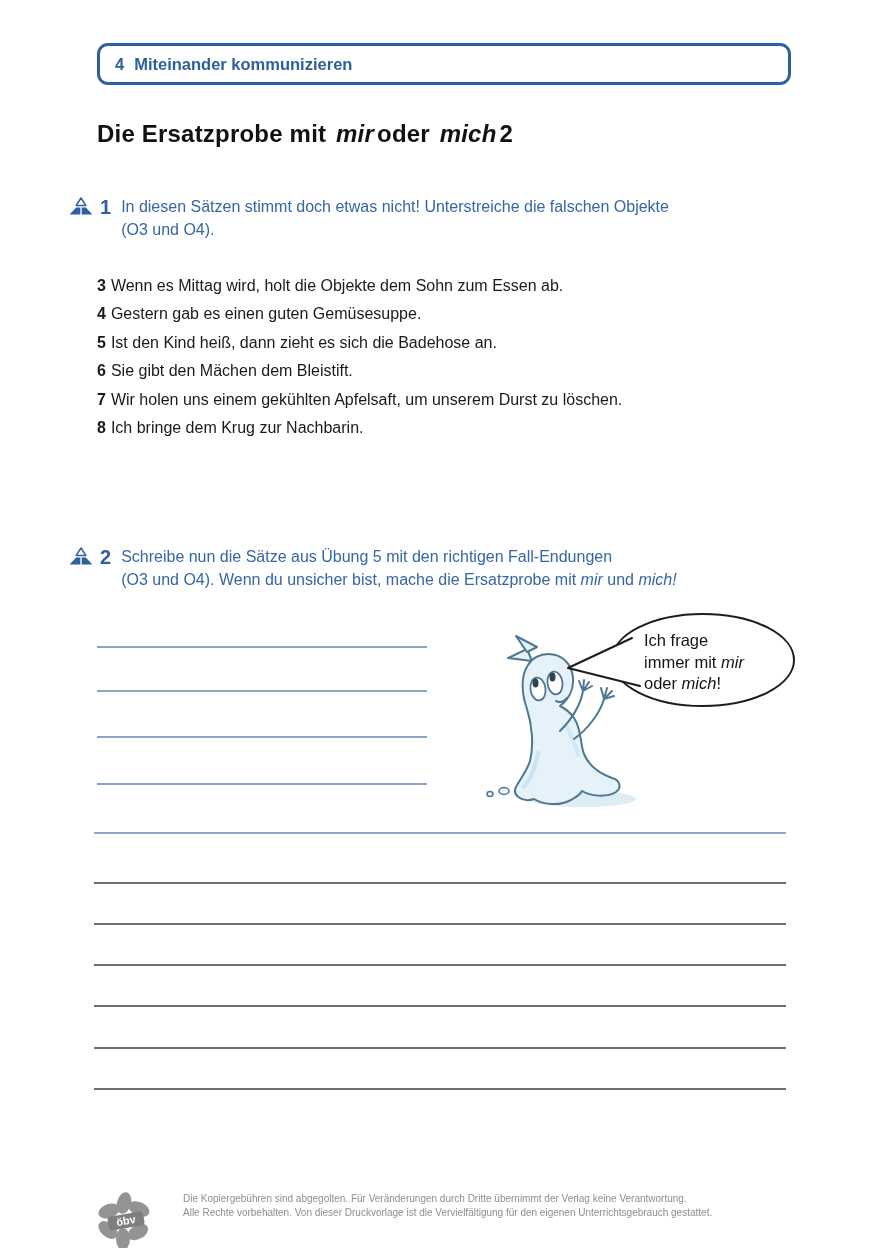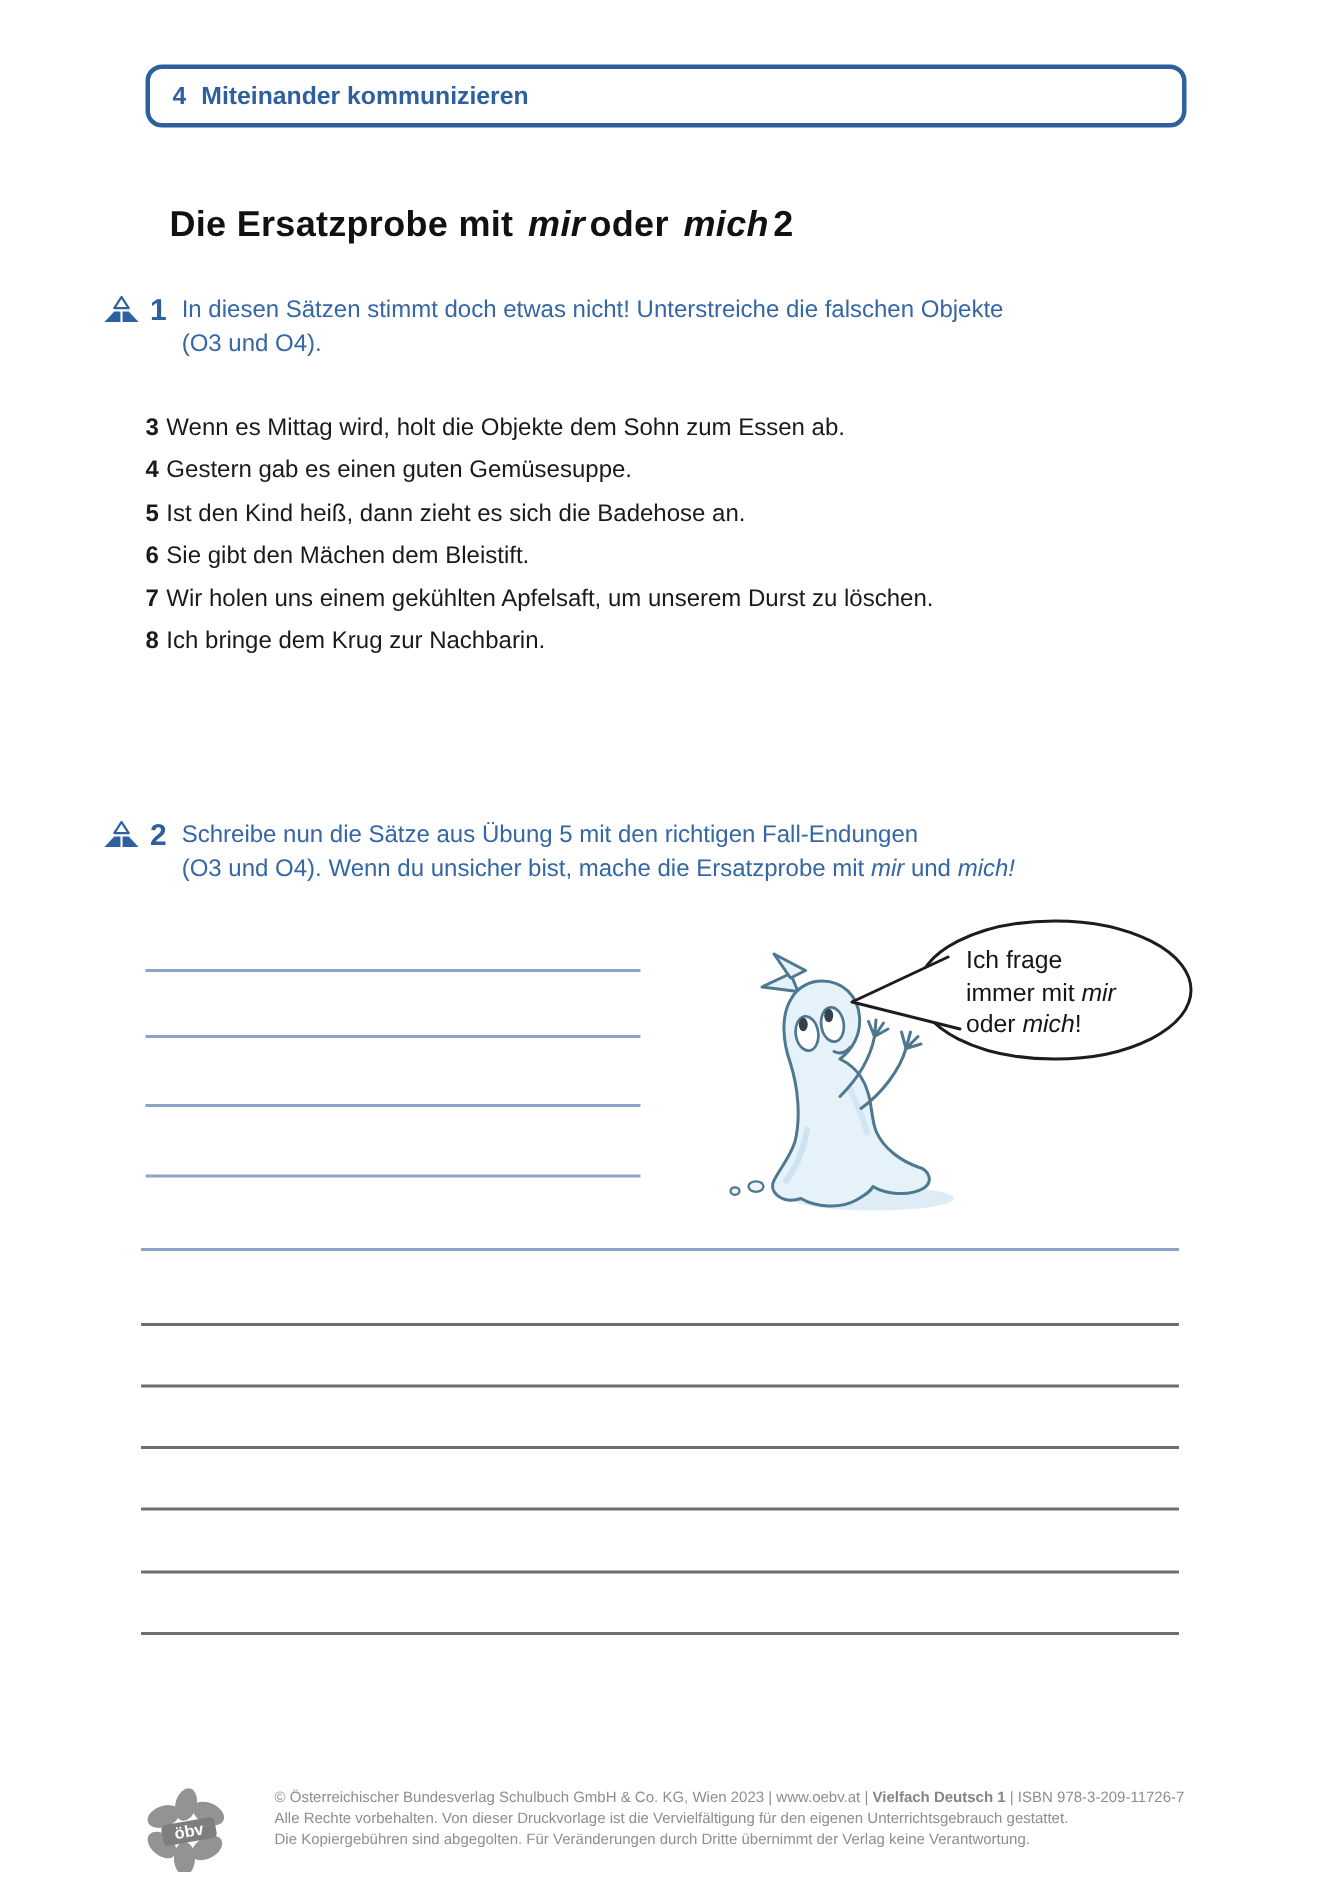--- a/index.html
+++ b/index.html
@@ -13,21 +13,21 @@
   .header-box {
     left:97px; top:43px; width:694px; height:42px; box-sizing:border-box;
     border:3px solid #2e5f9e; border-radius:11px;
     display:flex; align-items:center; padding-left:15px;
     color:#2e5f9e; font-weight:bold; font-size:16.5px;
   }
   .header-box .hnum { margin-right:10px; }
 
   
   .page-title {
-    left:97px; top:120px; margin:16px; font-size:24px; font-weight:bold; color:#111;
+    left:97px; top:120px; margin:0; font-size:24px; font-weight:bold; color:#111;
     letter-spacing:0.2px; white-space:nowrap;
   }
   .page-title i { margin:0 3px; }
 
   
   .exercise { display:flex; align-items:flex-start; }
   .ex-icon { width:26px; flex:0 0 26px; margin-top:1px; }
   .ex-num {
     color:#2e5f9e; font-weight:bold; font-size:20px; line-height:22px;
     margin:0 10px 0 6px;
@@ -191,16 +191,15 @@
       <ellipse cx="42" cy="42" rx="7" ry="11" transform="rotate(60 42 42)"></ellipse>
       <ellipse cx="43" cy="19" rx="7" ry="11" transform="rotate(115 43 19)"></ellipse>
     </g>
     <g transform="rotate(-10 30 31)">
       <rect x="12" y="24" width="36" height="14" rx="3" fill="#7e7e7e"></rect>
       <text x="30" y="34.5" font-size="11" font-weight="bold" fill="#ffffff" text-anchor="middle" font-family="Liberation Sans, sans-serif">öbv</text>
     </g>
   </svg>
 </div>
 <div class="abs footer-text">
-  <div><span>© Österreichischer Bundesverlag Schulbuch GmbH &amp; Co. KG, Wien 2023 | www.oebv.at | </span><b>Vielfach Deutsch 1</b><span> | ISBN 978-3-209-11726-7</span></div>
+  <div>Die Kopiergebühren sind abgegolten. Für Veränderungen durch Dritte übernimmt der Verlag keine Verantwortung.</div>
   <div>Alle Rechte vorbehalten. Von dieser Druckvorlage ist die Vervielfältigung für den eigenen Unterrichtsgebrauch gestattet.</div>
-  <div>Die Kopiergebühren sind abgegolten. Für Veränderungen durch Dritte übernimmt der Verlag keine Verantwortung.</div>
 </div>
 
 </body></html>

